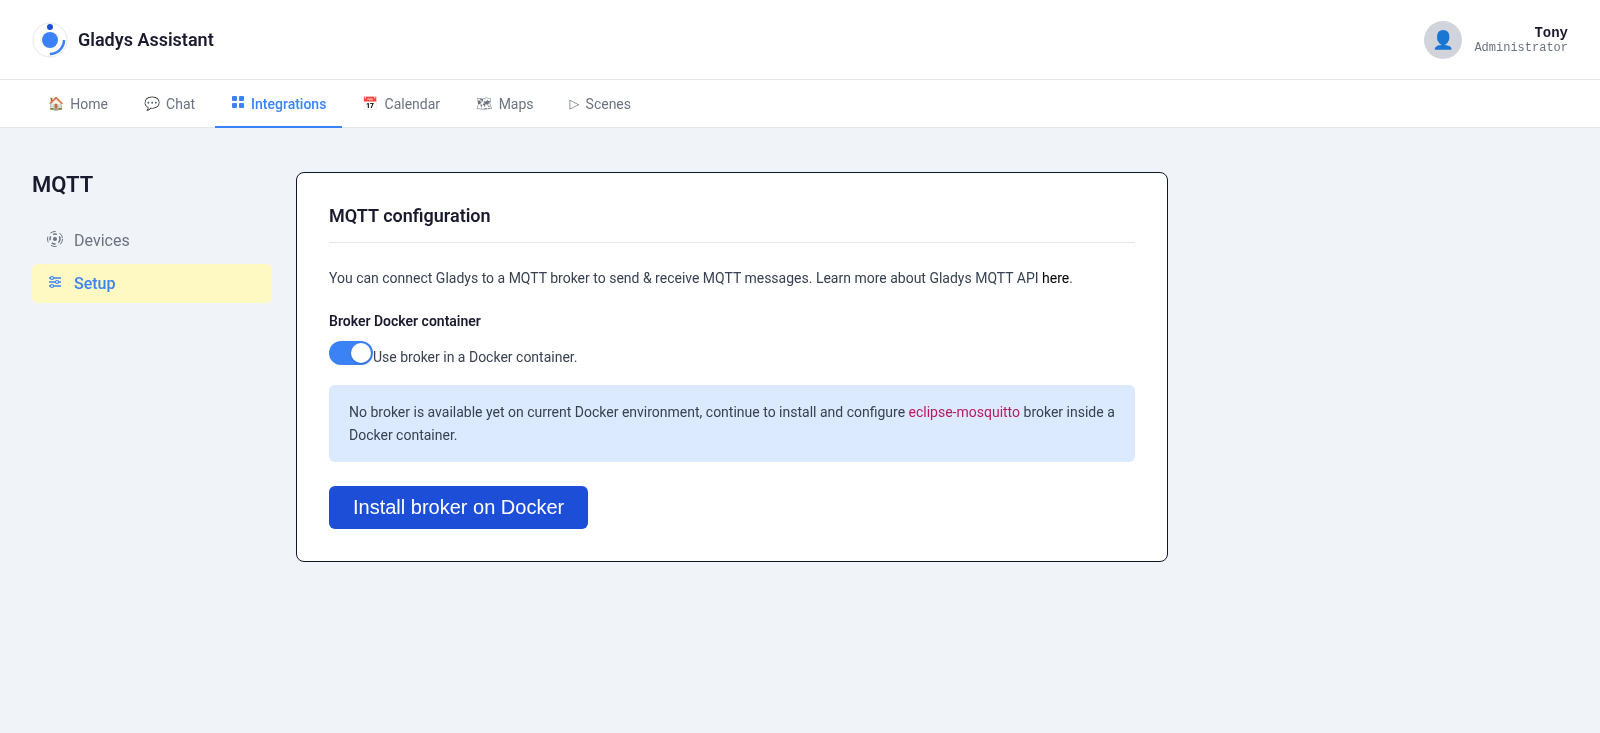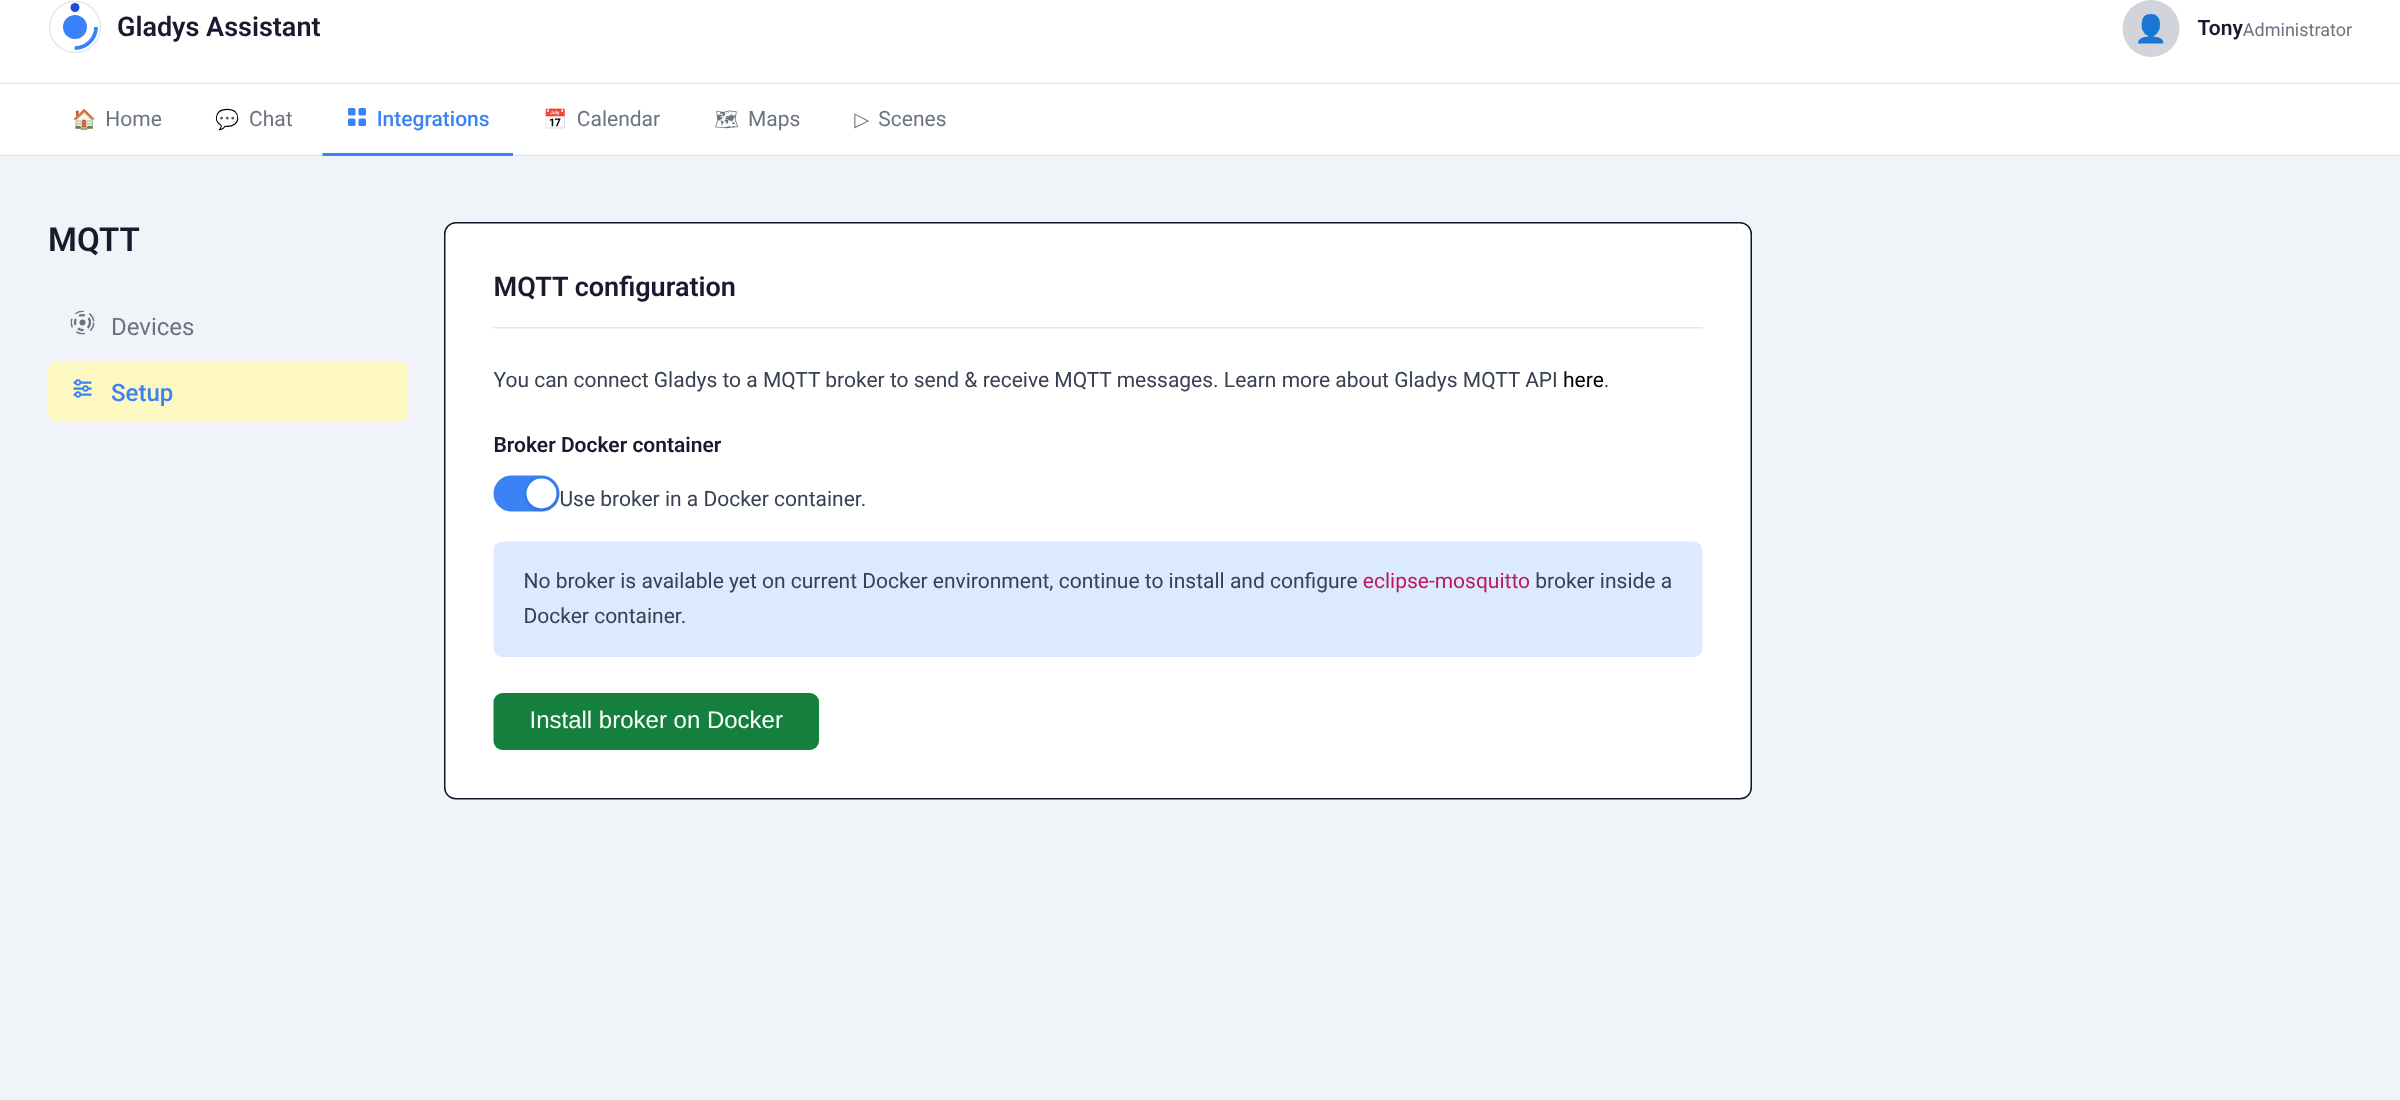--- a/index.html
+++ b/index.html
@@ -8,24 +8,24 @@
       background: #f0f4f8;
       min-height: 733px;
       color: #333;
     }
 
     
     .header {
       background: #fff;
       border-bottom: 1px solid #e5e7eb;
       display: flex;
-      align-items: flex-start;
+      align-items: center;
       justify-content: space-between;
       padding: 0 32px;
-      height: 56px;
+      height: 80px;
     }
     .header-left {
       display: flex;
       align-items: center;
       gap: 10px;
     }
     .logo-icon {
       width: 36px;
       height: 36px;
     }
@@ -45,22 +45,23 @@
       border-radius: 50%;
       background: #d1d5db;
       display: flex;
       align-items: center;
       justify-content: center;
       font-size: 18px;
       overflow: hidden;
     }
     .user-info {
       display: flex;
-      flex-direction: row;
+      flex-direction: column;
       align-items: flex-end;
+      font-family: Liberation Mono, monospace;
     }
     .user-name {
       font-size: 14px;
       font-weight: 600;
       color: #1a1a2e;
     }
     .user-role {
       font-size: 12px;
       color: #6b7280;
     }
@@ -211,26 +212,26 @@
       margin-bottom: 24px;
       font-size: 14px;
       color: #374151;
       line-height: 1.6;
     }
     .info-box a {
       color: #be185d;
       text-decoration: none;
     }
     .install-btn {
-      background: #15803d;
+      background: #1d4ed8;
       color: #fff;
       border: none;
       border-radius: 6px;
       padding: 10px 24px;
-      font-size: 16px;
+      font-size: 20px;
       font-weight: 500;
       cursor: pointer;
       transition: background 0.2s;
     }
   </style>
 </head>
 <body>
 
 <header class="header">
   <div class="header-left">

